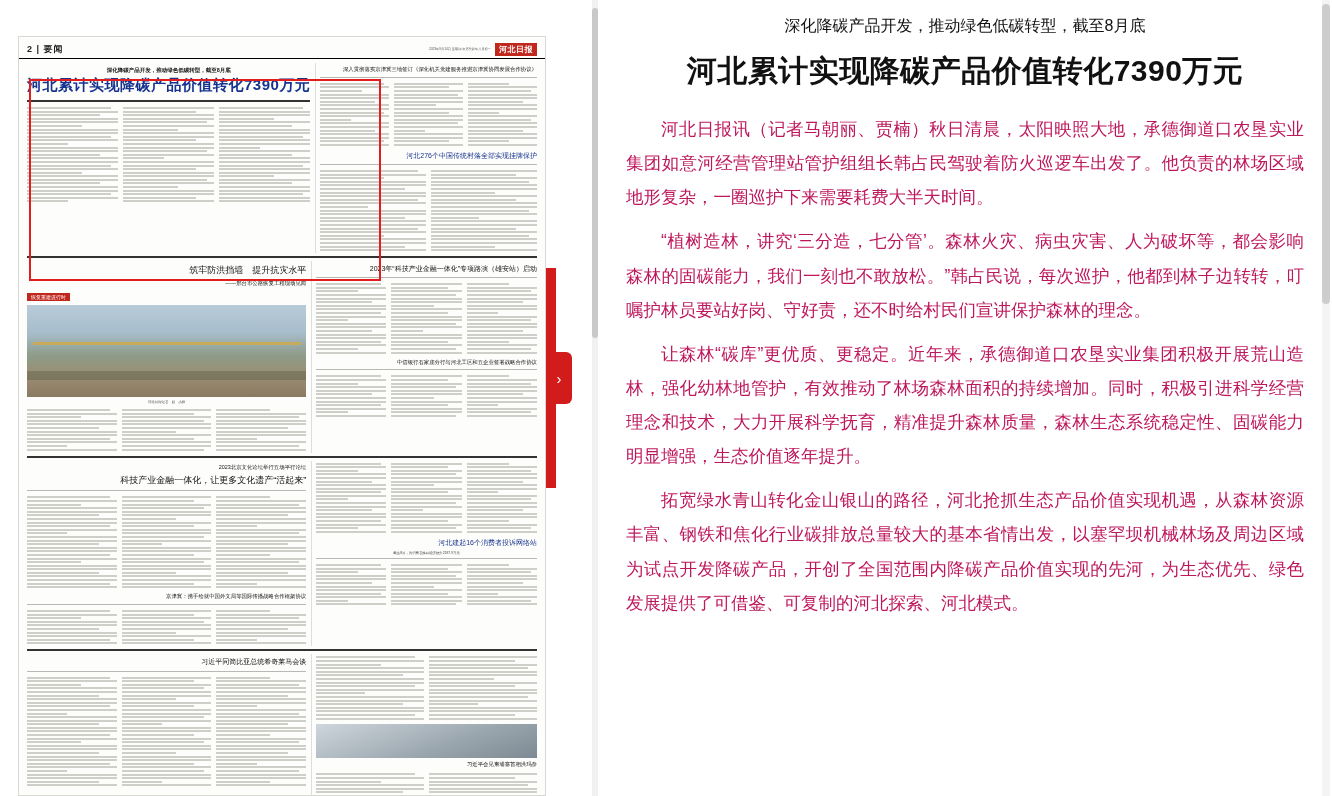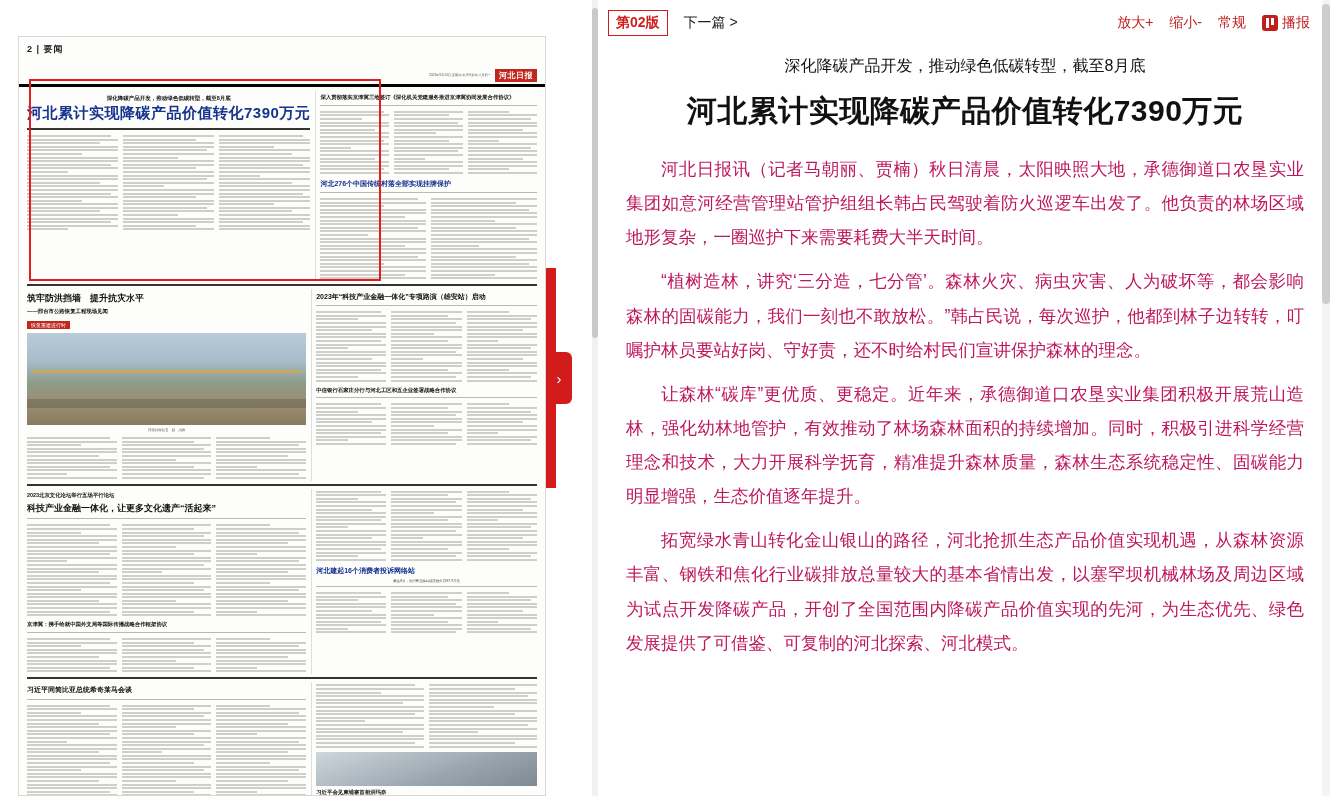--- a/index.html
+++ b/index.html
@@ -33,33 +33,32 @@
     border: 1px solid #d8d8d4;
     overflow: hidden;
     font-size: 3px;
     color: #2b2b2b;
   }
   .paper-header {
     display: flex;
     align-items: flex-start;
     justify-content: space-between;
     padding: 6px 8px 2px 8px;
-    border-bottom: 3px solid #000000;
+    border-bottom: 1px solid #000000;
   }
   .paper-folio {
     font-size: 9px;
     font-weight: bold;
     color: #222;
     letter-spacing: 1px;
   }
   .paper-masthead {
     display: flex;
     align-items: center;
     gap: 4px;
-    margin-top: 26px;
   }
   .masthead-meta {
     font-size: 3.2px;
     line-height: 1.5;
     color: #555;
     text-align: right;
   }
   .masthead-logo {
     background: #c0271d;
     color: #fff;
@@ -96,22 +95,22 @@
     font-weight: bold;
     color: #15338f;
     letter-spacing: 0.5px;
     margin: 2px 0 5px 0;
     white-space: nowrap;
   }
   .cols-row { display: flex; gap: 5px; }
   .col { flex: 1; }
   .sub-head {
     font-size: 5.4px;
-    font-weight: bold;
-    text-align: left;
+    font-weight: normal;
+    text-align: right;
     color: #111;
     line-height: 1.45;
     margin: 3px 0;
   }
   .sub-head.blue { color: #15338f; }
   .sub-head.big { font-size: 9px; }
   .sub-head.mid { font-size: 7px; }
   .rule {
     height: 1px; background: #b9b9b4; margin: 3px 0;
   }
@@ -1230,33 +1229,20 @@
     </div>
   </div>
 
   <div class="divider"></div>
   <div class="arrow-tab">
     <span>›</span>
   </div>
 
   <div class="right-pane">
 
-    <div class="toolbar">
-      <div class="page-chip">第02版</div>
-      <div class="next-link">下一篇 &gt;</div>
-      <div class="toolbar-right">
-        <span>放大+</span>
-        <span>缩小-</span>
-        <span>常规</span>
-        <span class="tool-item">
-          <span class="play-icon"></span>
-          <span>播报</span>
-        </span>
-      </div>
-    </div>
 
     <div class="article">
       <div class="art-shoulder">深化降碳产品开发，推动绿色低碳转型，截至8月底</div>
       <h1 class="art-title">河北累计实现降碳产品价值转化7390万元</h1>
       <p class="art-p">河北日报讯（记者马朝丽、贾楠）秋日清晨，太阳映照大地，承德御道口农垦实业集团如意河经营管理站管护组组长韩占民驾驶着防火巡逻车出发了。他负责的林场区域地形复杂，一圈巡护下来需要耗费大半天时间。</p>
       <p class="art-p">“植树造林，讲究‘三分造，七分管’。森林火灾、病虫灾害、人为破坏等，都会影响森林的固碳能力，我们一刻也不敢放松。”韩占民说，每次巡护，他都到林子边转转，叮嘱护林员要站好岗、守好责，还不时给村民们宣讲保护森林的理念。</p>
       <p class="art-p">让森林“碳库”更优质、更稳定。近年来，承德御道口农垦实业集团积极开展荒山造林，强化幼林地管护，有效推动了林场森林面积的持续增加。同时，积极引进科学经营理念和技术，大力开展科学抚育，精准提升森林质量，森林生态系统稳定性、固碳能力明显增强，生态价值逐年提升。</p>
       <p class="art-p">拓宽绿水青山转化金山银山的路径，河北抢抓生态产品价值实现机遇，从森林资源丰富、钢铁和焦化行业碳排放总量较大的基本省情出发，以塞罕坝机械林场及周边区域为试点开发降碳产品，开创了全国范围内降碳产品价值实现的先河，为生态优先、绿色发展提供了可借鉴、可复制的河北探索、河北模式。</p>
 
     </div>

